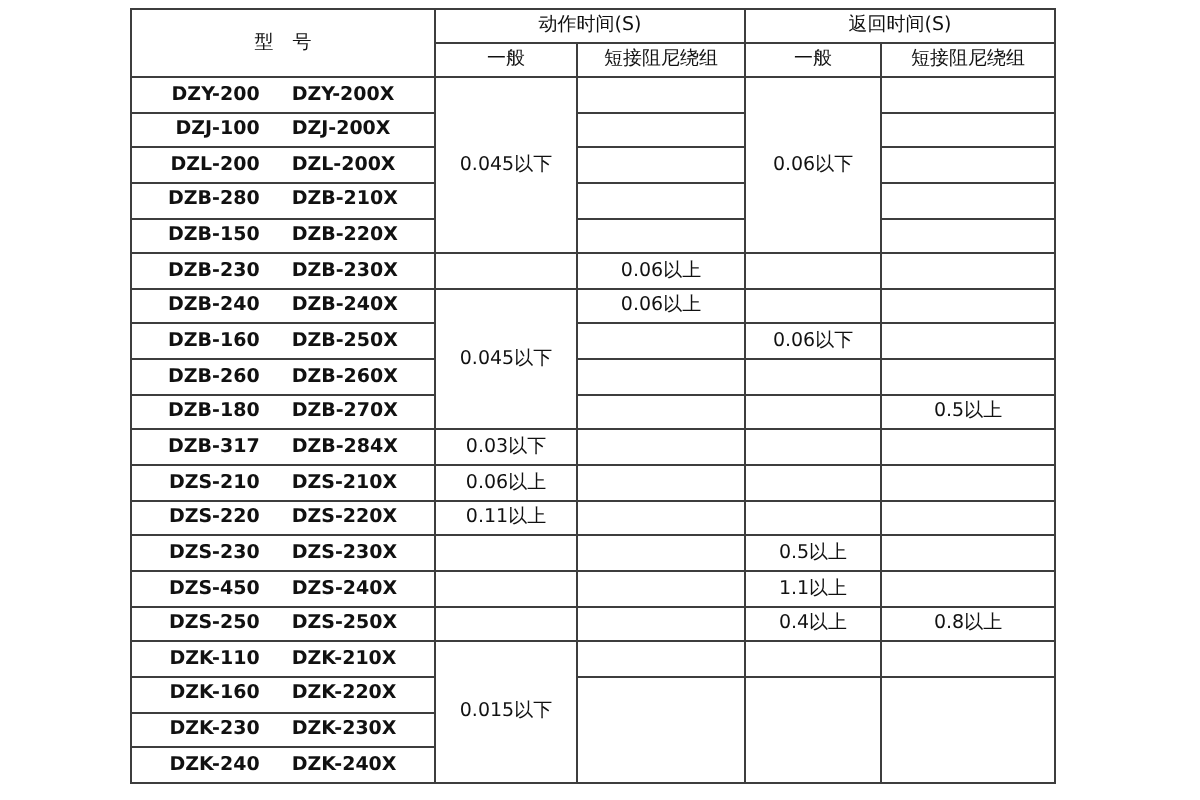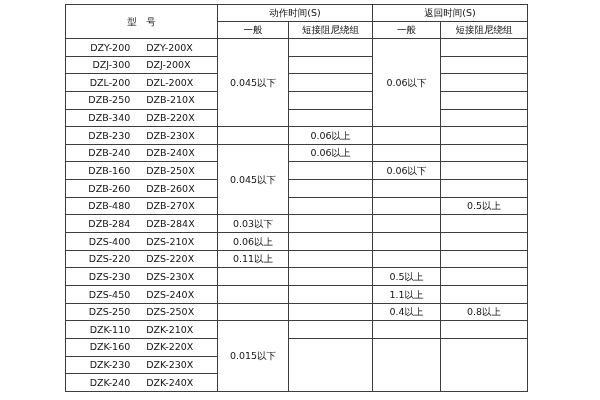--- a/index.html
+++ b/index.html
@@ -14,21 +14,21 @@
   }
   .spec th,.spec td{
     border:1px solid #3d3d3d;
     padding:0;margin:0;
     font-size:9.5px;font-weight:400;line-height:1;
     text-align:center;vertical-align:middle;
     white-space:nowrap;overflow:hidden;
   }
   .spec thead tr{height:17px;}
   .spec tbody tr{height:17.65px;}
-  .spec td.model span{display:inline-block;padding:0 8px;}
+  .spec td.model span{display:inline-block;padding:0 8px;font-weight:bold;}
 </style>
 </head>
 <body>
 
 <table class="spec">
   <colgroup>
     <col style="width:152px">
     <col style="width:71px">
     <col style="width:84px">
     <col style="width:68px">
@@ -49,36 +49,36 @@
   </thead>
   <tbody>
       <tr>
         <td class="model"><span>DZY-200</span><span>DZY-200X</span></td>
         <td rowspan="5">0.045以下</td>
         <td></td>
         <td rowspan="5">0.06以下</td>
         <td></td>
       </tr>
       <tr>
-        <td class="model"><span>DZJ-300</span><span>DZJ-200X</span></td>
+        <td class="model"><span>DZJ-100</span><span>DZJ-200X</span></td>
         <td></td>
         <td></td>
       </tr>
       <tr>
         <td class="model"><span>DZL-200</span><span>DZL-200X</span></td>
         <td></td>
         <td></td>
       </tr>
       <tr>
-        <td class="model"><span>DZB-250</span><span>DZB-210X</span></td>
+        <td class="model"><span>DZB-280</span><span>DZB-210X</span></td>
         <td></td>
         <td></td>
       </tr>
       <tr>
-        <td class="model"><span>DZB-340</span><span>DZB-220X</span></td>
+        <td class="model"><span>DZB-150</span><span>DZB-220X</span></td>
         <td></td>
         <td></td>
       </tr>
       <tr>
         <td class="model"><span>DZB-230</span><span>DZB-230X</span></td>
         <td></td>
         <td>0.06以上</td>
         <td></td>
         <td></td>
       </tr>
@@ -95,34 +95,34 @@
         <td>0.06以下</td>
         <td></td>
       </tr>
       <tr>
         <td class="model"><span>DZB-260</span><span>DZB-260X</span></td>
         <td></td>
         <td></td>
         <td></td>
       </tr>
       <tr>
-        <td class="model"><span>DZB-480</span><span>DZB-270X</span></td>
+        <td class="model"><span>DZB-180</span><span>DZB-270X</span></td>
         <td></td>
         <td></td>
         <td>0.5以上</td>
       </tr>
       <tr>
-        <td class="model"><span>DZB-284</span><span>DZB-284X</span></td>
+        <td class="model"><span>DZB-317</span><span>DZB-284X</span></td>
         <td>0.03以下</td>
         <td></td>
         <td></td>
         <td></td>
       </tr>
       <tr>
-        <td class="model"><span>DZS-400</span><span>DZS-210X</span></td>
+        <td class="model"><span>DZS-210</span><span>DZS-210X</span></td>
         <td>0.06以上</td>
         <td></td>
         <td></td>
         <td></td>
       </tr>
       <tr>
         <td class="model"><span>DZS-220</span><span>DZS-220X</span></td>
         <td>0.11以上</td>
         <td></td>
         <td></td>

